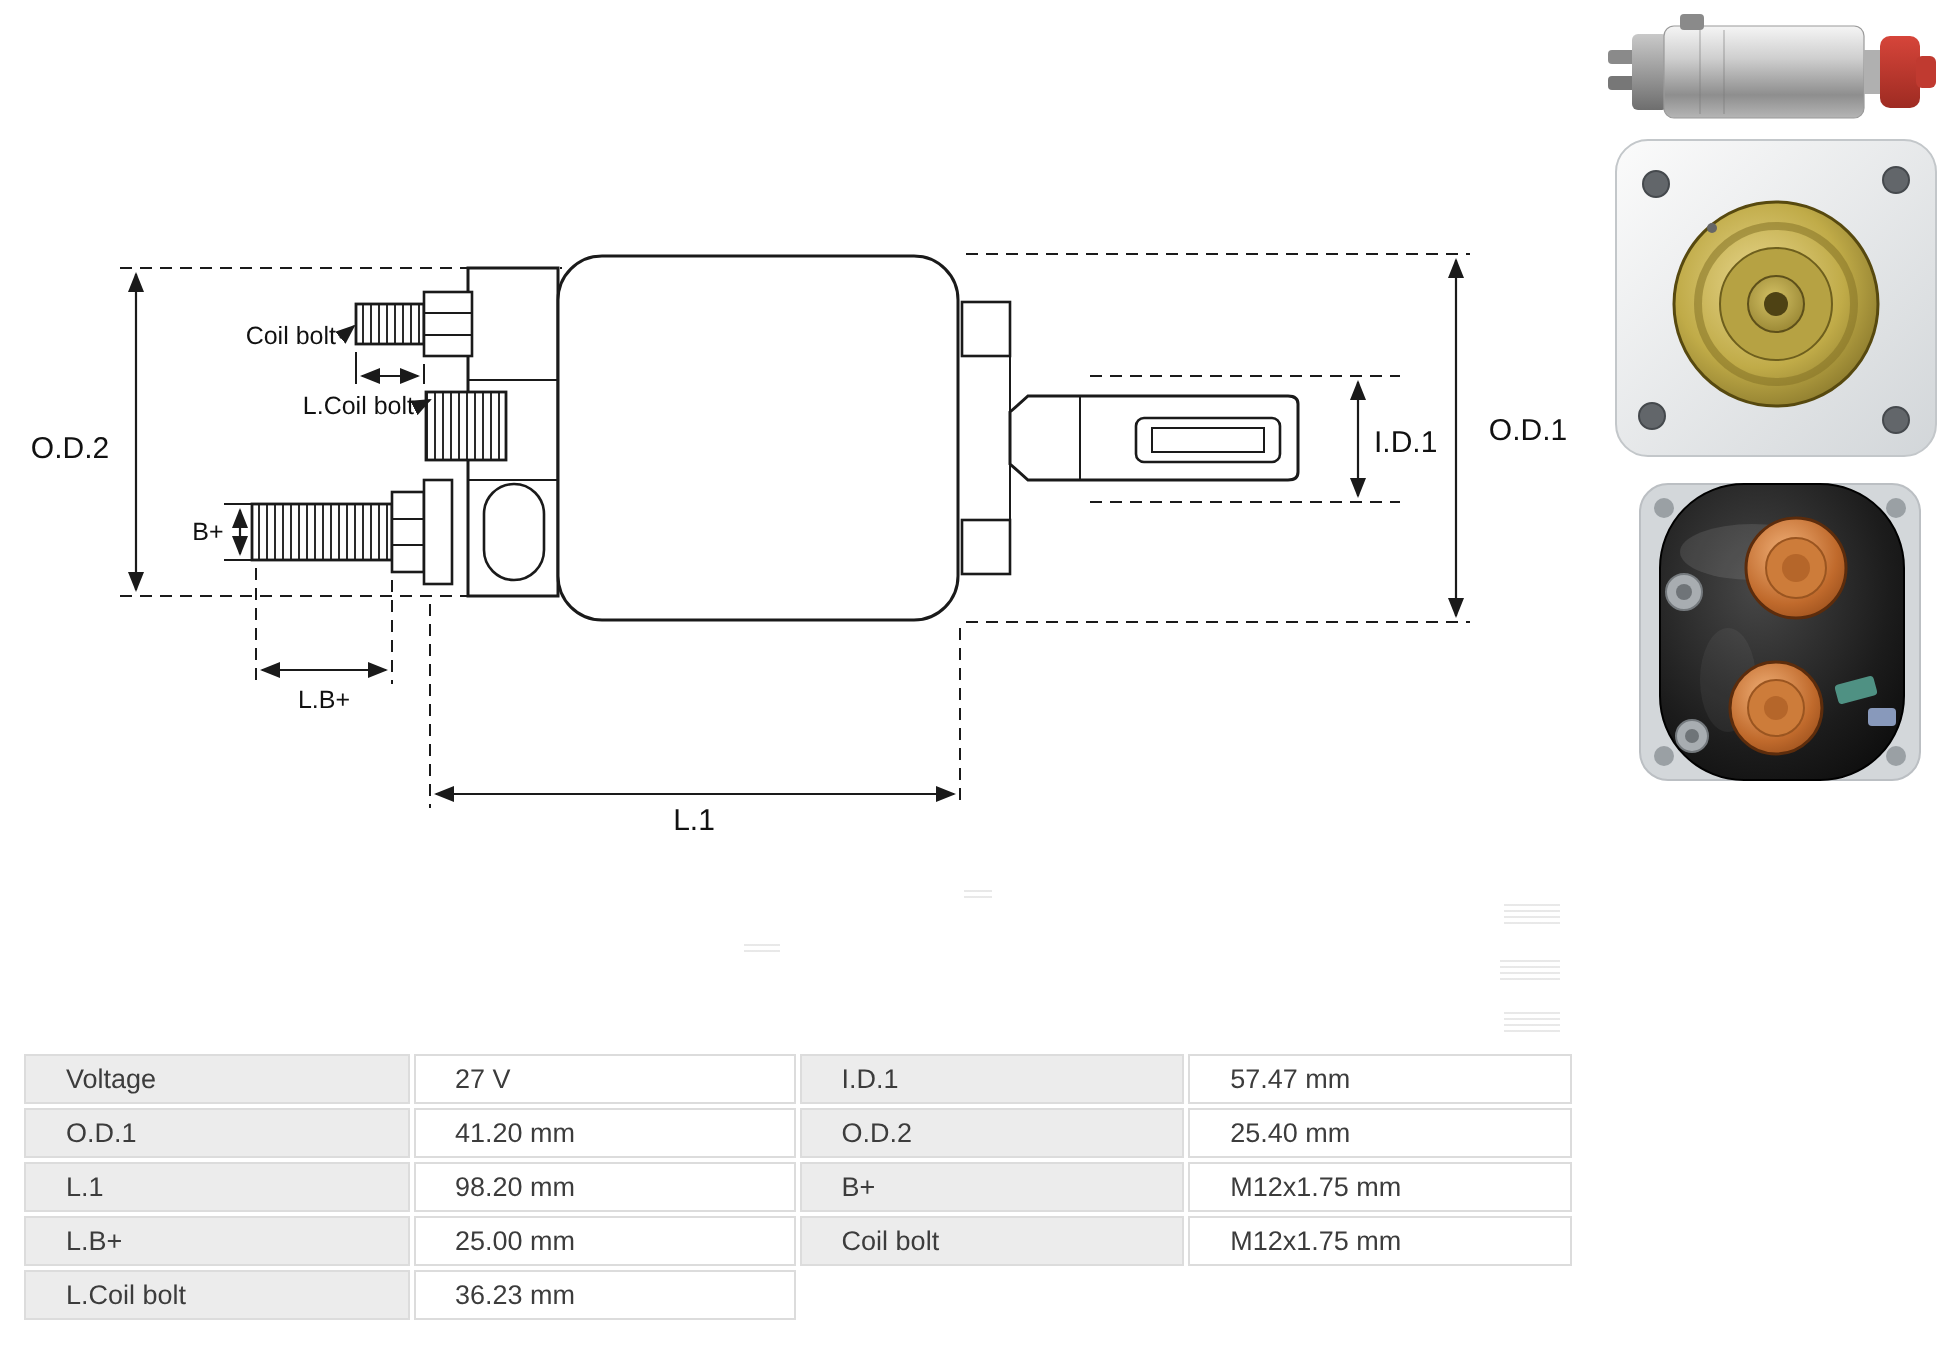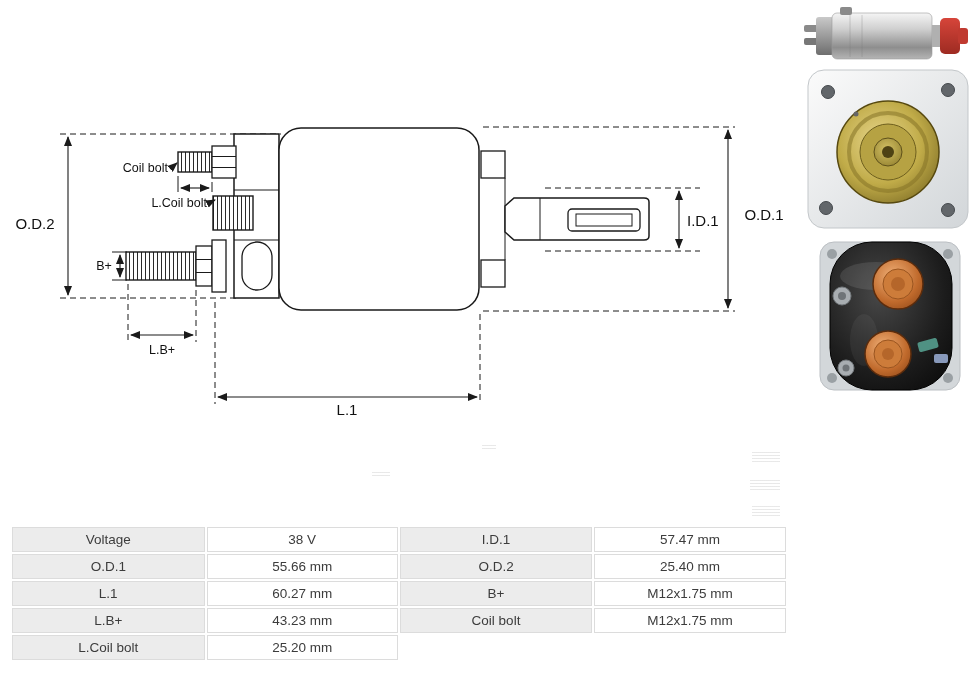--- a/index.html
+++ b/index.html
@@ -17,21 +17,21 @@
   .ol2 { fill:#ffffff; stroke:#1a1a1a; stroke-width:1.3; }
   .det { stroke:#1a1a1a; stroke-width:1; fill:none; }
   .dim { stroke:#1a1a1a; stroke-width:1.1; fill:none; }
   .ext { stroke:#1a1a1a; stroke-width:1; stroke-dasharray:6 4; fill:none; }
   .dlab { font-size:15px; fill:#111; }
   .slab { font-size:12.5px; fill:#111; }
 
   
   .spec-table { position:absolute; left:10px; top:525px; width:778px;
                 border-collapse:separate; border-spacing:2px; font-size:13.5px; color:#3c3c3c; }
-  .spec-table td { height:25px; padding:0 6px; text-align:center; vertical-align:middle;
+  .spec-table td { height:25px; padding:0 20px; text-align:left; vertical-align:middle;
                    border:1px solid #dcdcdc; background:#ffffff; }
   .spec-table td.lbl { background:#ececec; }
   .spec-table td.blank { background:transparent; border-color:transparent; }
   .spec-table col.c1 { width:195px; } .spec-table col.c2 { width:194px; }
   .spec-table col.c3 { width:195px; } .spec-table col.c4 { width:194px; }
 
   
   .artifact { position:absolute; opacity:.55;
               background:repeating-linear-gradient(to bottom,#d6d6d6 0 1px, transparent 1px 3px); }
 </style>
@@ -239,42 +239,42 @@
 <table class="spec-table">
   <colgroup>
       <col class="c1">
       <col class="c2">
       <col class="c3">
       <col class="c4">
     </colgroup>
   <tbody>
     <tr>
       <td class="lbl">Voltage</td>
-      <td class="val">38 V</td>
+      <td class="val">27 V</td>
       <td class="lbl">I.D.1</td>
       <td class="val">57.47 mm</td>
     </tr>
     <tr>
       <td class="lbl">O.D.1</td>
-      <td class="val">55.66 mm</td>
+      <td class="val">41.20 mm</td>
       <td class="lbl">O.D.2</td>
       <td class="val">25.40 mm</td>
     </tr>
     <tr>
       <td class="lbl">L.1</td>
-      <td class="val">60.27 mm</td>
+      <td class="val">98.20 mm</td>
       <td class="lbl">B+</td>
       <td class="val">M12x1.75 mm</td>
     </tr>
     <tr>
       <td class="lbl">L.B+</td>
-      <td class="val">43.23 mm</td>
+      <td class="val">25.00 mm</td>
       <td class="lbl">Coil bolt</td>
       <td class="val">M12x1.75 mm</td>
     </tr>
     <tr>
       <td class="lbl">L.Coil bolt</td>
-      <td class="val">25.20 mm</td>
+      <td class="val">36.23 mm</td>
       <td class="blank"></td>
       <td class="blank"></td>
     </tr>
   </tbody>
 </table>
 
 </body></html>

